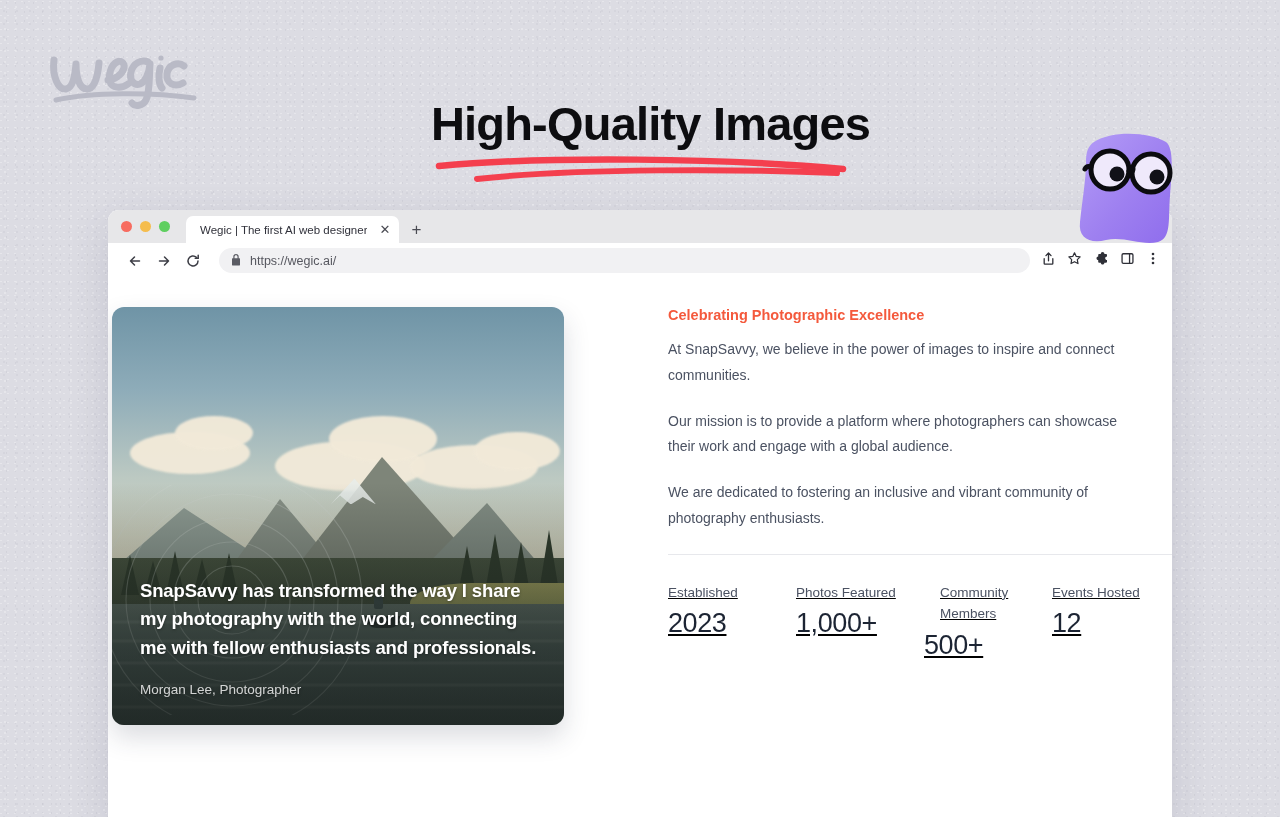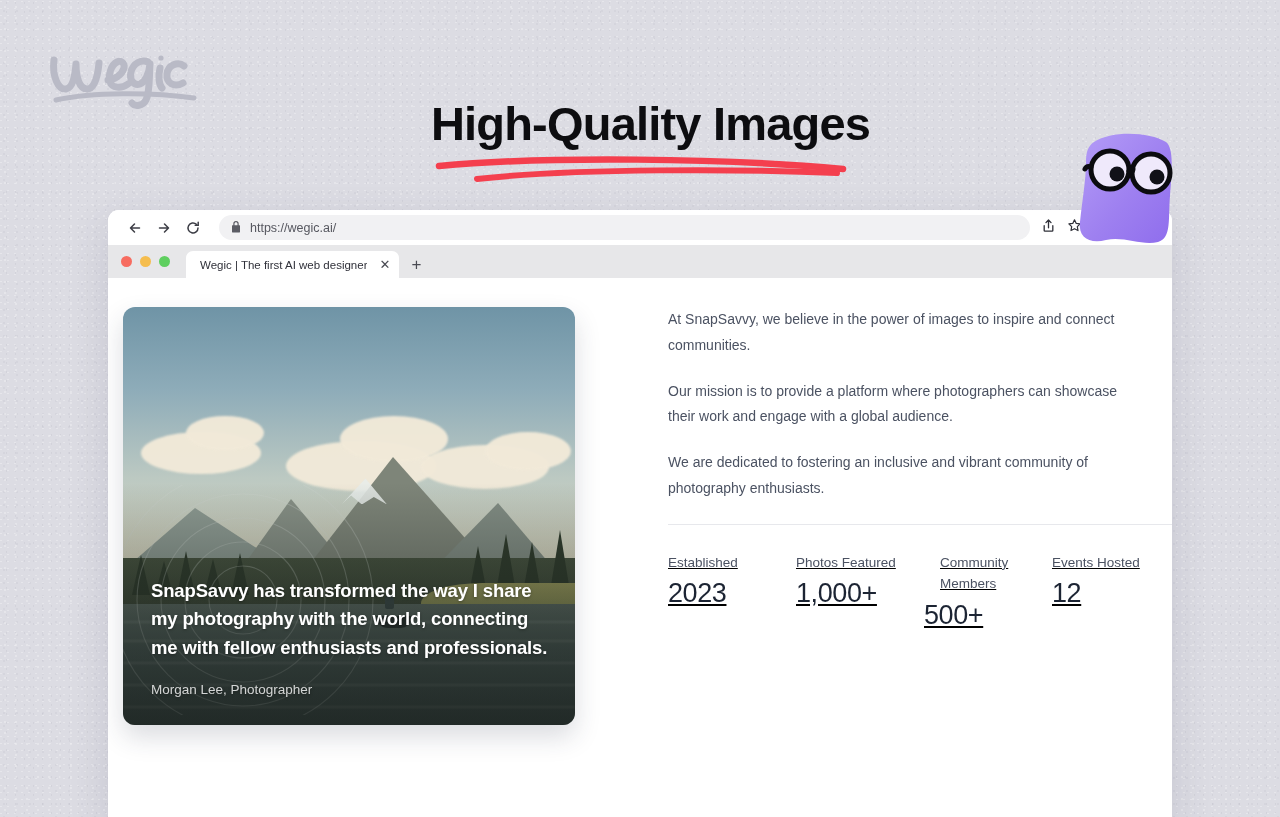--- a/index.html
+++ b/index.html
@@ -170,21 +170,21 @@
     background: #ffffff;
     height: 539px;
     display: flex;
     padding: 29px 0 0 0;
     position: relative;
   }
 
   
   #photo-column {
     width: 560px;
-    padding-left: 15px;
+    padding-left: 4px;
     flex: none;
   }
   #photo-card {
     position: relative;
     margin-left: 0;
     width: 452px;
     height: 418px;
     border-radius: 12px;
     overflow: hidden;
     box-shadow: 0 12px 26px rgba(40,45,70,.17);
@@ -398,20 +398,35 @@
 
 <div id="title-block">
   <div id="page-title">High-Quality Images</div>
   <svg id="title-underline" viewBox="0 0 430 34" aria-hidden="true">
     <path d="M14 14 C120 4, 300 6, 418 17" fill="none" stroke="#f43f4e" stroke-width="6.5" stroke-linecap="round"></path>
     <path d="M52 27 C150 16, 320 17, 412 21" fill="none" stroke="#f43f4e" stroke-width="6" stroke-linecap="round"></path>
   </svg>
 </div>
 
 <div id="browser-window">
+
+  <div id="tab-bar">
+    <div id="traffic-lights">
+      <span class="light red"></span>
+      <span class="light yellow"></span>
+      <span class="light green"></span>
+    </div>
+
+    <div id="tab">
+      <span id="tab-title">Wegic | The first AI web designer</span>
+      <span id="tab-close-icon">✕</span>
+    </div>
+
+    <div id="new-tab-button">+</div>
+  </div>
 
   <div id="toolbar">
     <span class="nav-btn">
       <svg width="16" height="16" viewBox="0 0 16 16" fill="none" stroke="currentColor" stroke-width="1.5" stroke-linecap="round" stroke-linejoin="round">
           <path d="M12.5 8H3.5M3.5 8l4-4M3.5 8l4 4"></path>
         </svg>
     </span>
     <span class="nav-btn">
       <svg width="16" height="16" viewBox="0 0 16 16" fill="none" stroke="currentColor" stroke-width="1.5" stroke-linecap="round" stroke-linejoin="round">
           <path d="M3.5 8h9M12.5 8l-4-4M12.5 8l-4 4"></path>
@@ -457,35 +472,20 @@
           </svg>
       </span>
       <span>
         <svg width="14" height="15" viewBox="0 0 14 15" fill="currentColor">
             <circle cx="7" cy="3" r="1.3"></circle>
             <circle cx="7" cy="7.5" r="1.3"></circle>
             <circle cx="7" cy="12" r="1.3"></circle>
           </svg>
       </span>
     </div>
-  </div>
-
-  <div id="tab-bar">
-    <div id="traffic-lights">
-      <span class="light red"></span>
-      <span class="light yellow"></span>
-      <span class="light green"></span>
-    </div>
-
-    <div id="tab">
-      <span id="tab-title">Wegic | The first AI web designer</span>
-      <span id="tab-close-icon">✕</span>
-    </div>
-
-    <div id="new-tab-button">+</div>
   </div>
 
   <div id="page-content">
 
     <div id="photo-column">
       <div id="photo-card">
 
         <div id="scene">
           <div id="scene-sky"></div>
           <div class="cloud" style="left:4%;  top:30%; width:120px; height:42px;"></div>
@@ -533,20 +533,21 @@
         <div id="photo-scrim"></div>
 
         <div id="quote-wrap">
           <div id="quote-text">SnapSavvy has transformed the way I share my photography with the world, connecting me with fellow enthusiasts and professionals.</div>
           <div id="quote-author">Morgan Lee, Photographer</div>
         </div>
       </div>
     </div>
 
     <div id="text-column">
+      <div id="eyebrow">Celebrating Photographic Excellence</div>
 
       <p class="body-para">At SnapSavvy, we believe in the power of images to inspire and connect communities.</p>
       <p class="body-para">Our mission is to provide a platform where photographers can showcase their work and engage with a global audience.</p>
       <p class="body-para">We are dedicated to fostering an inclusive and vibrant community of photography enthusiasts.</p>
 
       <div id="divider"></div>
 
       <div id="stats-row">
         <div class="stat">
           <div class="stat-label">Established</div>

